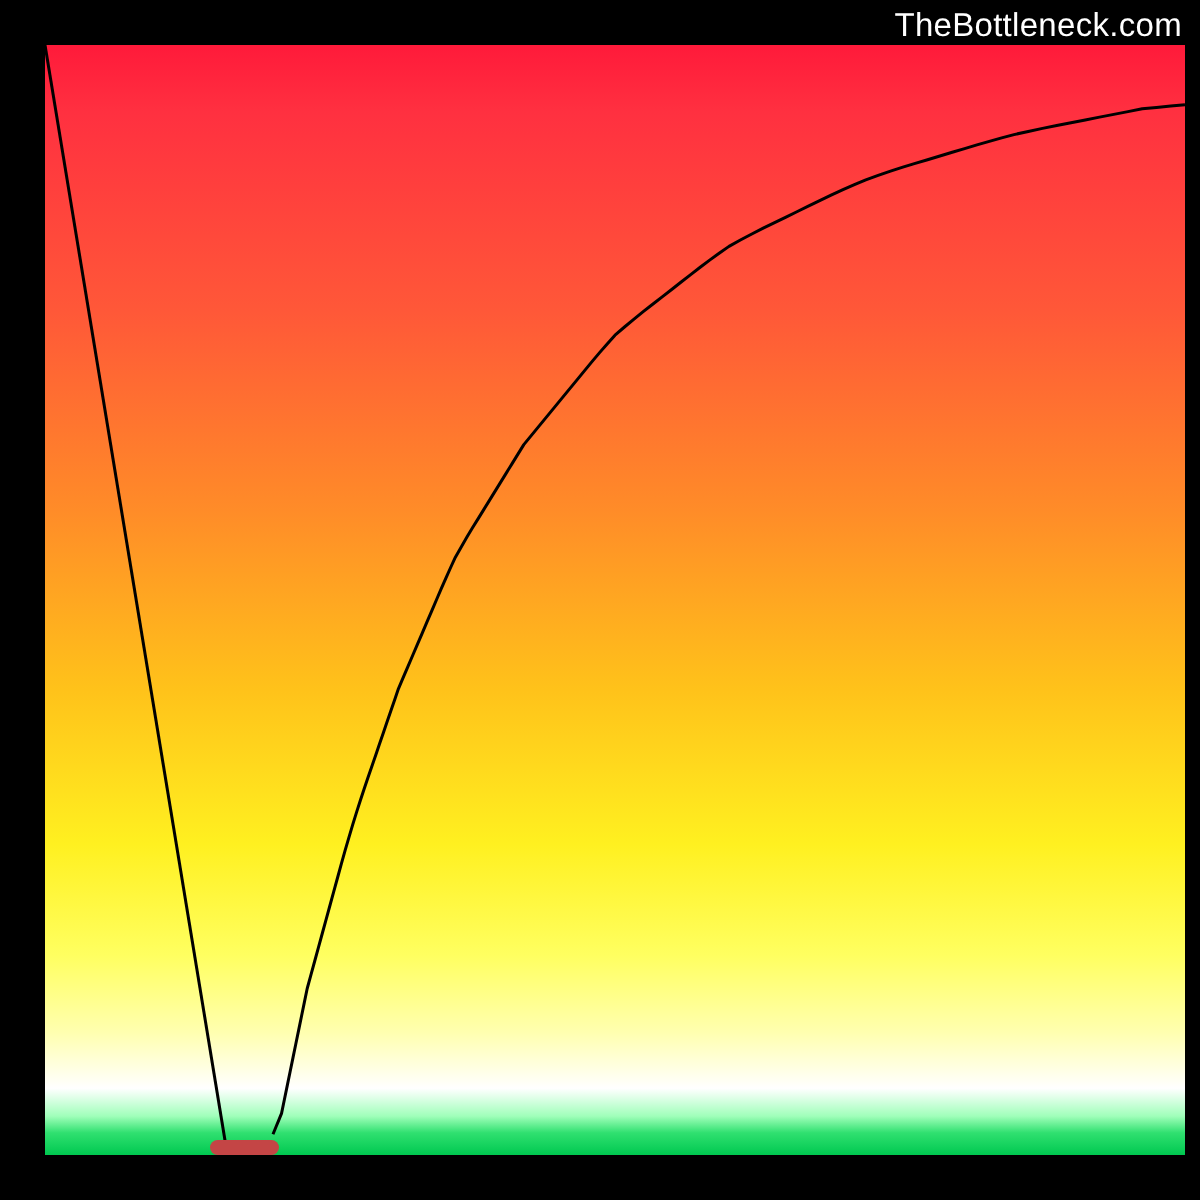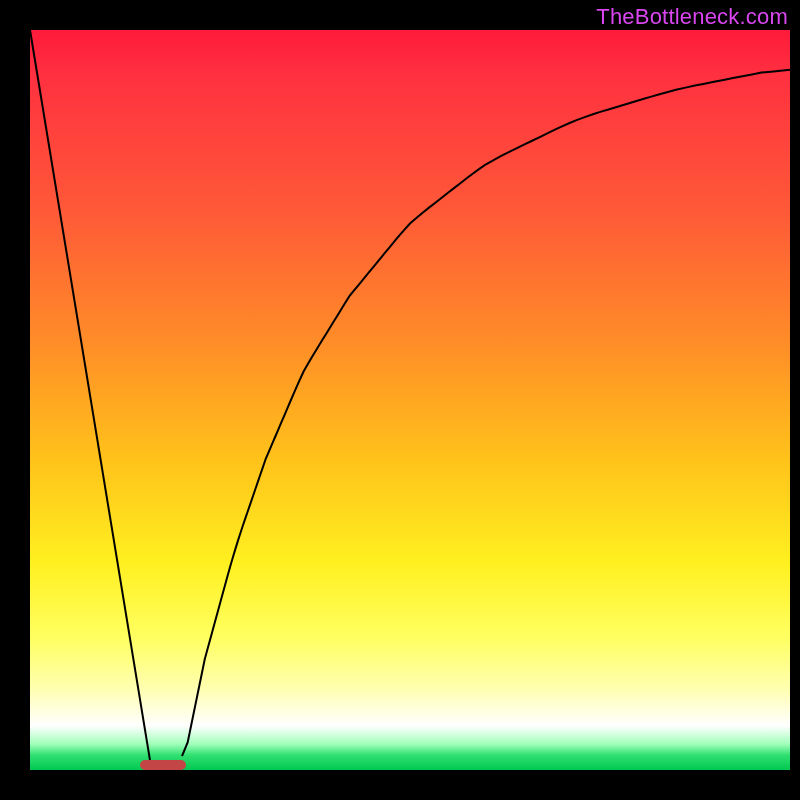--- a/index.html
+++ b/index.html
@@ -37,21 +37,21 @@
       #ffffff 94%,
       #a0ffba 96.5%,
       #30e070 98%,
       #00c850 100%
     );
   }
   .watermark {
     position: absolute;
     top: 4px;
     right: 12px;
-    color: #d946ef;
+    color: #ffffff;
     font-size: 22px;
     letter-spacing: 0.2px;
     font-weight: 500;
     text-align: center;
   }
   svg.curve-layer {
     position: absolute;
     left: 0;
     top: 0;
     width: 760px;

